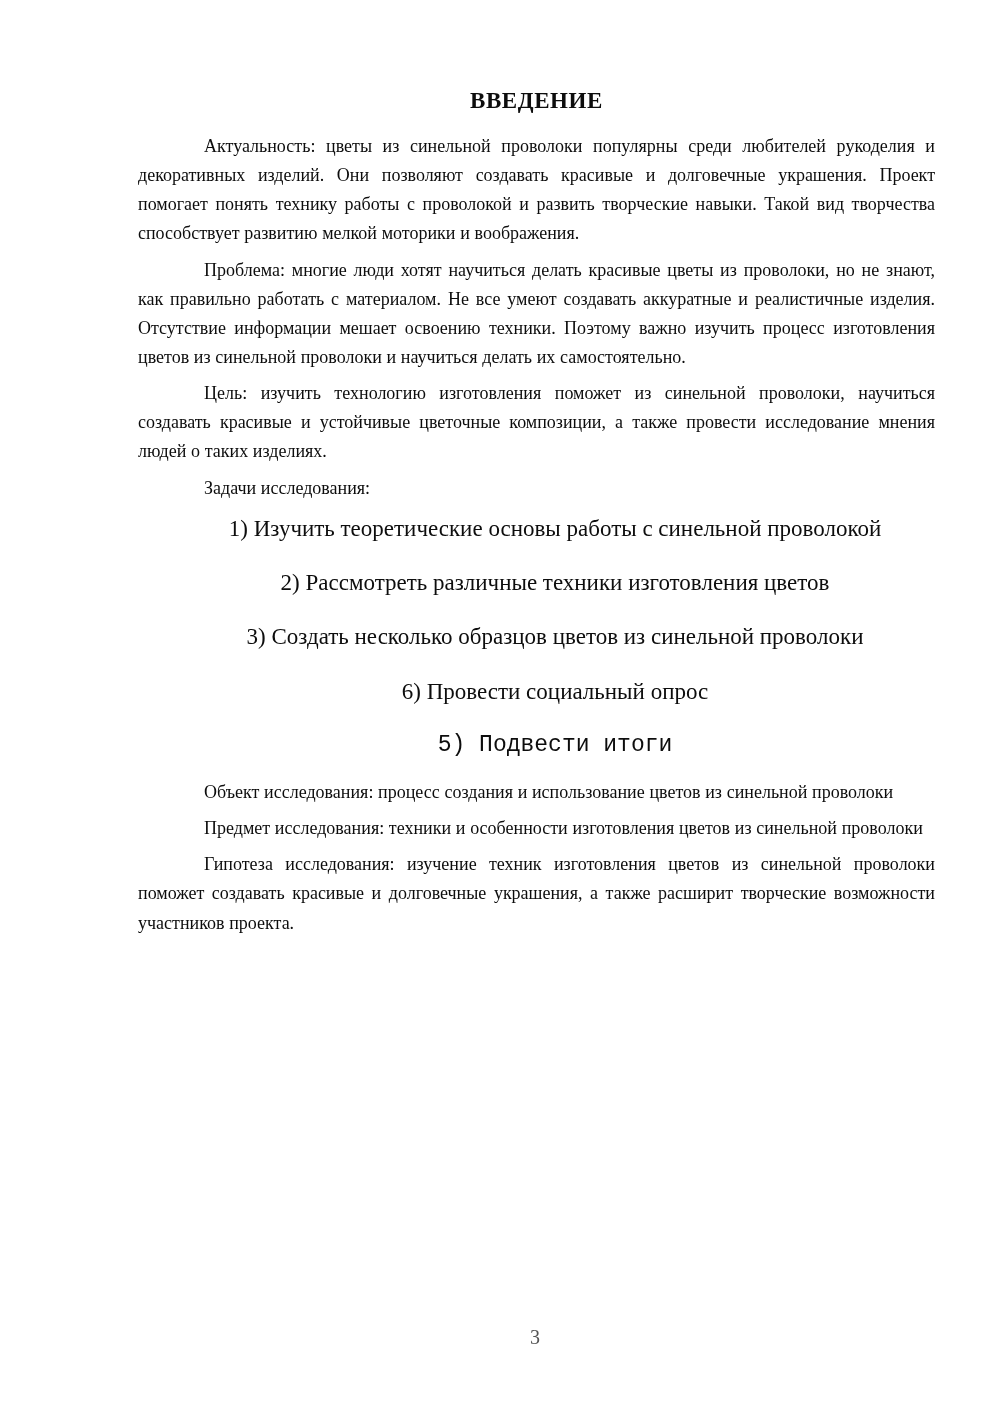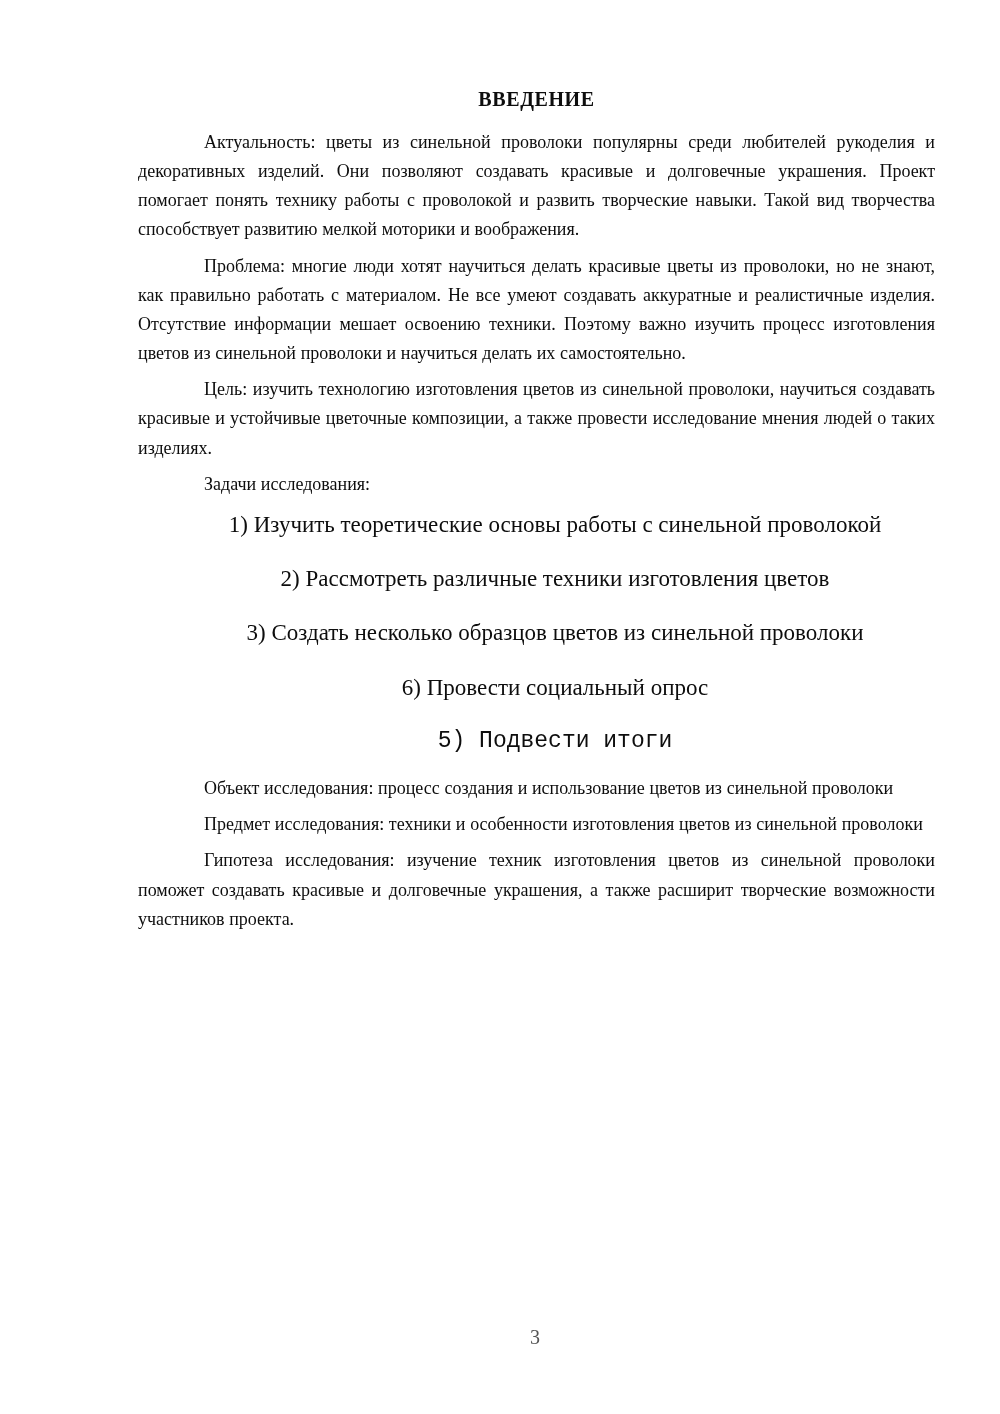--- a/index.html
+++ b/index.html
@@ -20,21 +20,21 @@
   }
 
   .content {
     position: absolute;
     left: 138px;
     top: 86px;
     width: 797px;
   }
 
   .doc-title {
-    font-size: 20px;
+    font-size: 23px;
     font-weight: bold;
     text-align: center;
     letter-spacing: 0.6px;
     margin: 0 0 16px 0;
     line-height: 1.3;
   }
 
   .para {
     font-size: 18px;
     line-height: 1.62;
@@ -90,21 +90,21 @@
 <div class="page">
 
   <div class="content">
 
     <h1 class="doc-title">ВВЕДЕНИЕ</h1>
 
     <p class="para">Актуальность: цветы из синельной проволоки популярны среди любителей рукоделия и декоративных изделий. Они позволяют создавать красивые и долговечные украшения. Проект помогает понять технику работы с проволокой и развить творческие навыки. Такой вид творчества способствует развитию мелкой моторики и воображения.</p>
 
     <p class="para">Проблема: многие люди хотят научиться делать красивые цветы из проволоки, но не знают, как правильно работать с материалом. Не все умеют создавать аккуратные и реалистичные изделия. Отсутствие информации мешает освоению техники. Поэтому важно изучить процесс изготовления цветов из синельной проволоки и научиться делать их самостоятельно.</p>
 
-    <p class="para">Цель: изучить технологию изготовления цветов из синельной проволоки, научиться создавать красивые и устойчивые цветочные композиции, а также провести исследование мнения людей о таких изделиях.</p>
+    <p class="para">Цель: изучить технологию изготовления поможет из синельной проволоки, научиться создавать красивые и устойчивые цветочные композиции, а также провести исследование мнения людей о таких изделиях.</p>
 
     <p class="para">Задачи исследования:</p>
 
     <ul class="list">
       <li class="list-item">1) Изучить теоретические основы работы с синельной проволокой</li>
       <li class="list-item">2) Рассмотреть различные техники изготовления цветов</li>
       <li class="list-item">3) Создать несколько образцов цветов из синельной проволоки</li>
       <li class="list-item">6) Провести социальный опрос</li>
       <li class="list-item">5) Подвести итоги</li>
     </ul>

